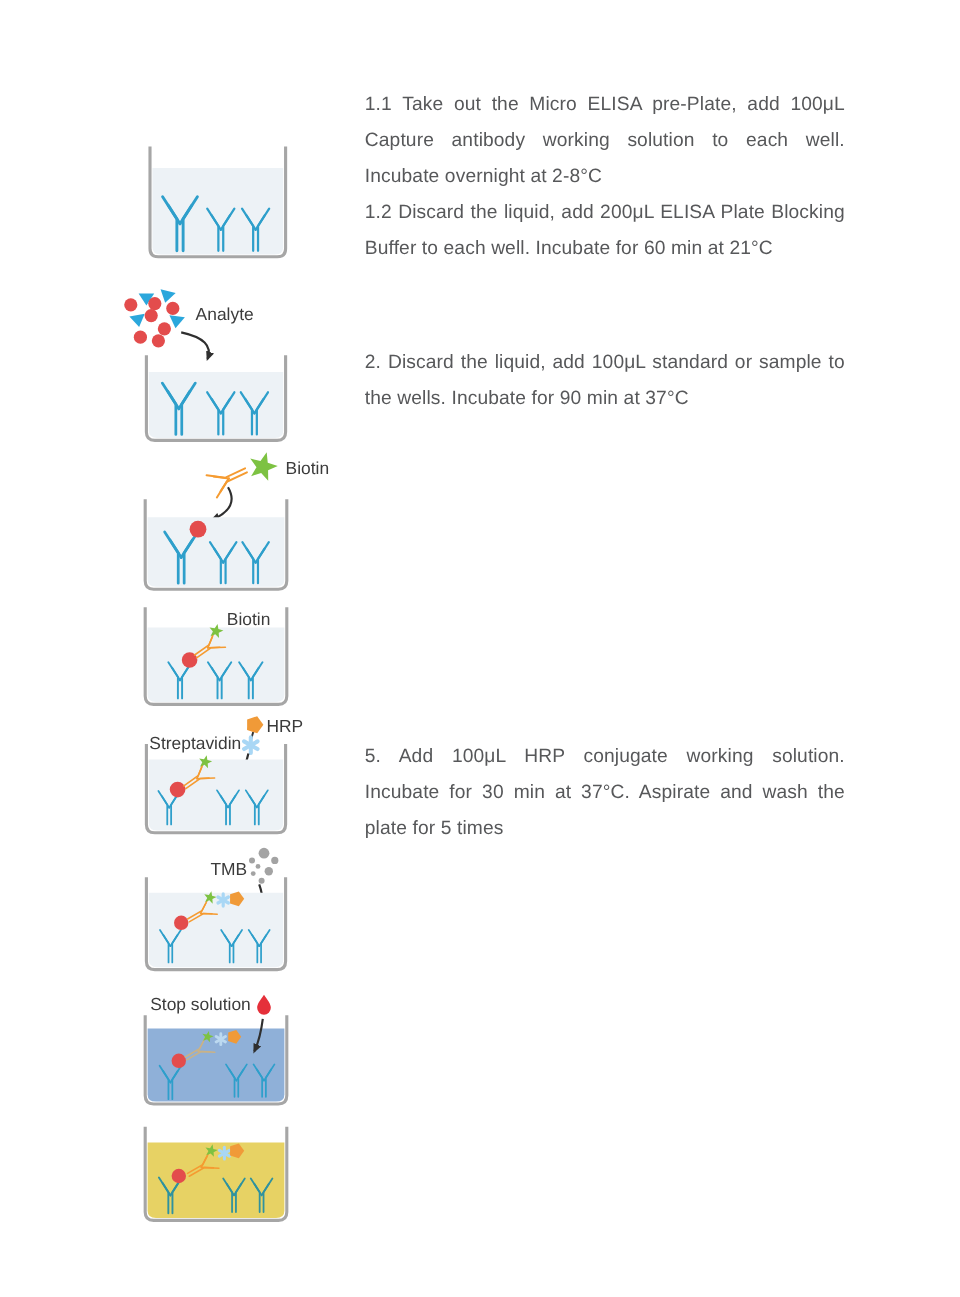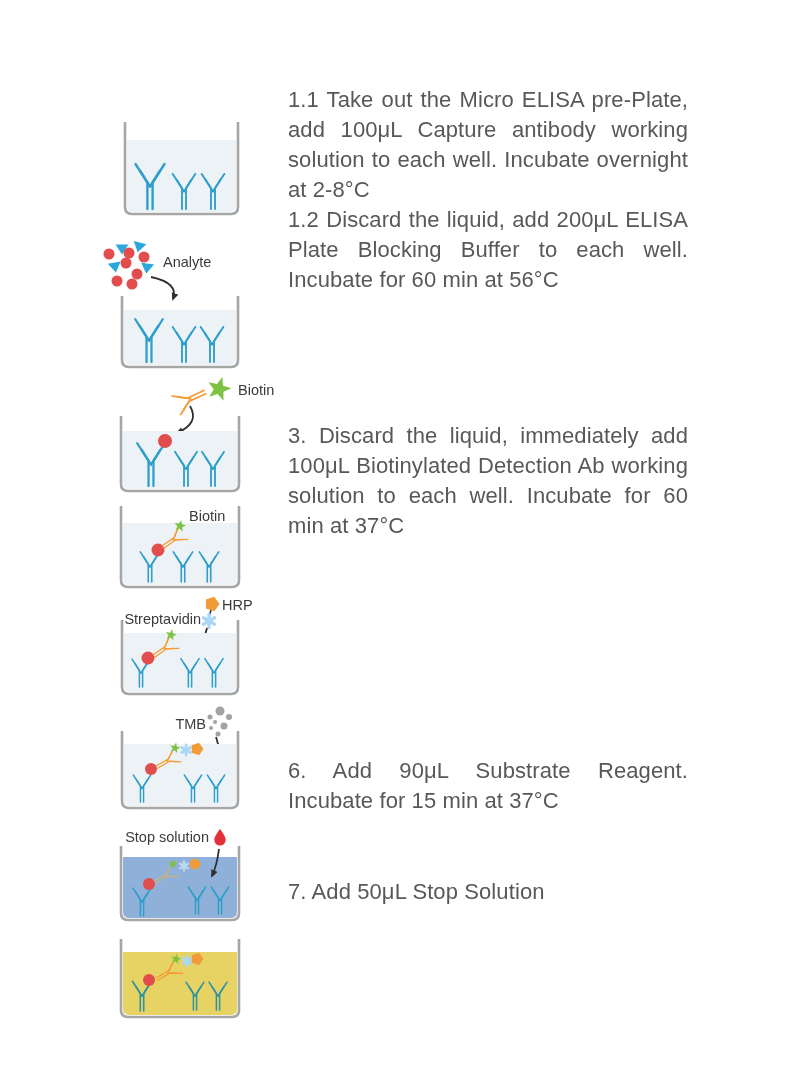--- a/index.html
+++ b/index.html
@@ -1,20 +1,20 @@
 <!DOCTYPE html>
 <html><head>
 <meta charset="utf-8">
 <style>
   html,body{margin:0;padding:0;background:#ffffff;}
   .canvas{position:relative;width:800px;height:1081px;background:#ffffff;overflow:hidden;
           font-family:"Liberation Sans",sans-serif;}
   .art{position:absolute;left:0;top:0;}
-  .step-text{position:absolute;left:288px;width:400px;font-size:22px;line-height:30px;
-             color:#57585a;text-align:justify;letter-spacing:0.1px;margin-top:12px;}
+  .step-text{position:absolute;left:304px;width:400px;font-size:16px;line-height:30px;
+             color:#57585a;text-align:justify;letter-spacing:0.1px;}
   .step-text div{text-align:justify;}
   .lbl{font-family:"Liberation Sans",sans-serif;font-size:14.5px;fill:#3b3b3b;}
 </style>
 </head>
 <body>
 
 <div class="canvas">
 
   <svg class="art" width="800" height="1081" viewBox="0 0 800 1081">
     <defs>
@@ -192,19 +192,18 @@
       </g>
       <use href="#star5" fill="#7dc242" transform="translate(176,959) rotate(12) scale(0.55)"></use>
       <use href="#snow" stroke="#a9d7f5" transform="translate(187,961) scale(0.75)"></use>
       <use href="#pent" fill="#f09a38" transform="translate(197,959) rotate(18) scale(0.65)"></use>
       <path fill="none" stroke="#a6a6a6" stroke-width="2.6" d="M121,939 L121,1010 Q121,1017 128,1017 L232,1017 Q239,1017 239,1010 L239,939"></path>
     </g>
   </svg>
 
   <div class="step-text" style="top:73px">
     <div>1.1 Take out the Micro ELISA pre-Plate, add 100μL Capture antibody working solution to each well. Incubate overnight at 2-8°C</div>
-    <div>1.2 Discard the liquid, add 200μL ELISA Plate Blocking Buffer to each well. Incubate for 60 min at 56°C</div>
+    <div>1.2 Discard the liquid, add 200μL ELISA Plate Blocking Buffer to each well. Incubate for 60 min at 21°C</div>
   </div>
-  <div class="step-text" style="top:409px">3. Discard the liquid, immediately add 100μL Biotinylated Detection Ab working solution to each well. Incubate for 60 min at 37°C</div>
-  <div class="step-text" style="top:744px">6. Add 90μL Substrate Reagent. Incubate for 15 min at 37°C</div>
-  <div class="step-text" style="top:865px">7. Add 50μL Stop Solution</div>
+  <div class="step-text" style="top:288px">2. Discard the liquid, add 100μL standard or sample to the wells. Incubate for 90 min at 37°C</div>
+  <div class="step-text" style="top:616px">5. Add 100μL HRP conjugate working solution. Incubate for 30 min at 37°C. Aspirate and wash the plate for 5 times</div>
 
 </div>
 
 </body></html>

